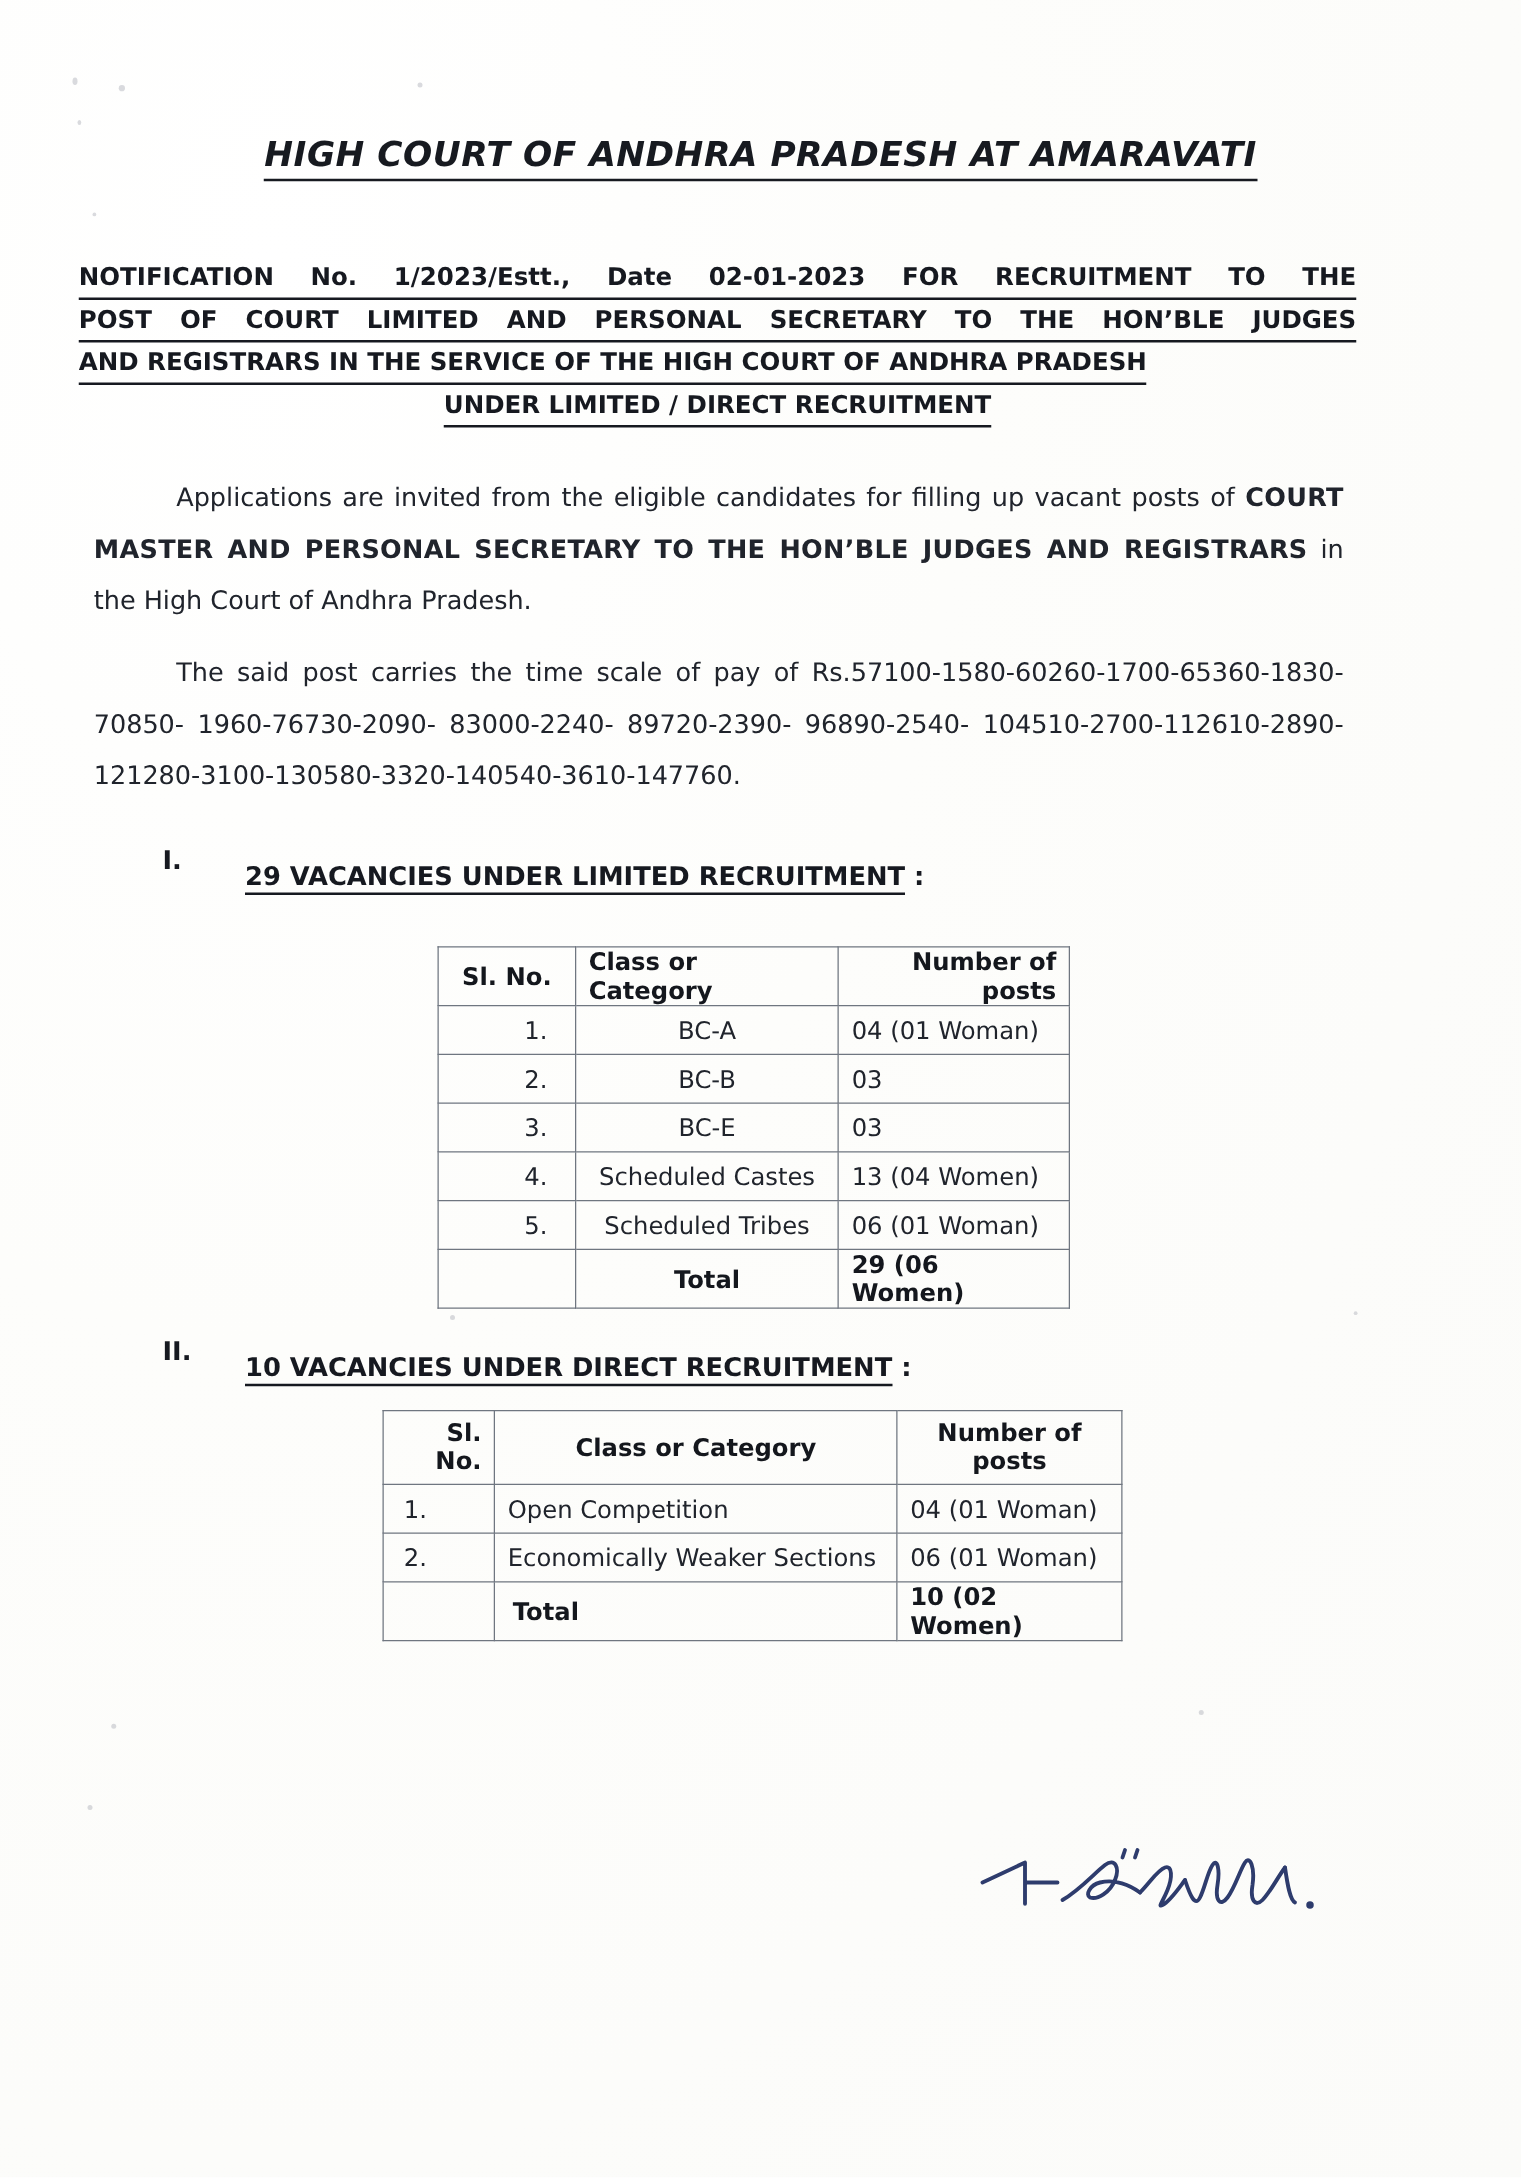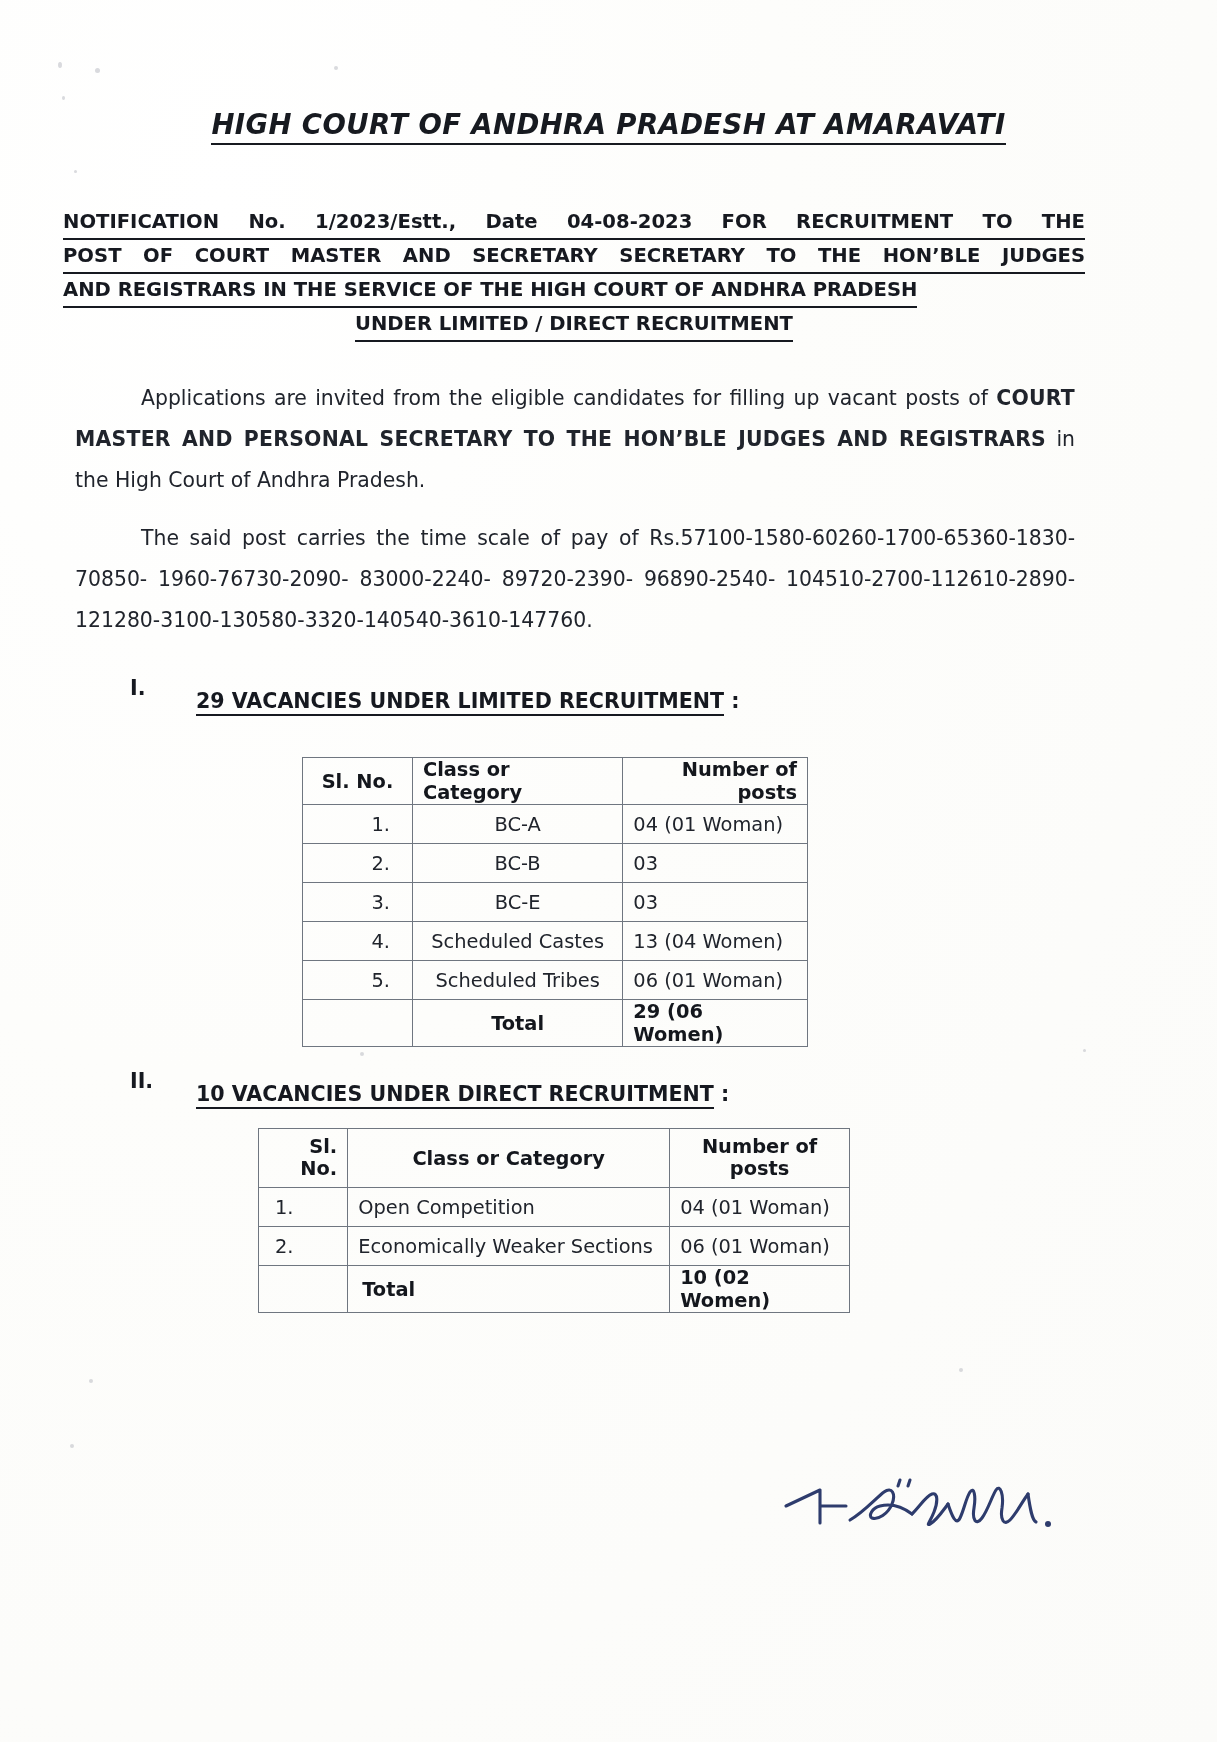--- a/index.html
+++ b/index.html
@@ -100,20 +100,21 @@
     padding-bottom:1px;
   }
   .sect-1{left:130px;top:676px;}
   .sect-2{left:130px;top:1069px;}
 
   
   table{
     border-collapse:collapse;
     position:absolute;
     background:transparent;
+    margin-left:48px;
   }
   table td,table th{
     border:1.4px solid #6f7680;
     font-size:19.4px;
     color:#20242c;
     font-weight:normal;
     padding:0 10px;
     vertical-align:middle;
   }
   table th{font-weight:bold;color:#14171d;}
@@ -161,22 +162,22 @@
   <div class="speck" style="left:1083px;top:1049px;width:3px;height:3px;"></div>
   <div class="speck" style="left:360px;top:1052px;width:4px;height:4px;"></div>
 
   <div class="content">
 
     <div class="doc-title">
       <span>HIGH COURT OF ANDHRA PRADESH AT AMARAVATI</span>
     </div>
 
     <div class="notif">
-      <span class="ln">NOTIFICATION No. 1/2023/Estt., Date 04-08-2023 FOR RECRUITMENT TO THE</span>
-      <span class="ln">POST OF COURT MASTER AND SECRETARY SECRETARY TO THE HON’BLE JUDGES</span>
+      <span class="ln">NOTIFICATION No. 1/2023/Estt., Date 02-01-2023 FOR RECRUITMENT TO THE</span>
+      <span class="ln">POST OF COURT LIMITED AND PERSONAL SECRETARY TO THE HON’BLE JUDGES</span>
       <span class="ln last-left">AND REGISTRARS IN THE SERVICE OF THE HIGH COURT OF ANDHRA PRADESH</span>
       <span class="ln center">UNDER LIMITED / DIRECT RECRUITMENT</span>
     </div>
 
     <div class="para p1">
       <span class="indent"></span><span>Applications are invited from the eligible candidates for filling up vacant posts of </span><b>COURT MASTER AND PERSONAL SECRETARY TO THE HON’BLE JUDGES AND REGISTRARS</b><span> in the High Court of Andhra Pradesh.</span>
     </div>
 
     <div class="para p2">
       <span class="indent"></span><span>The said post carries the time scale of pay of Rs.57100-1580-60260-1700-65360-1830-70850- 1960-76730-2090- 83000-2240- 89720-2390- 96890-2540- 104510-2700-112610-2890-121280-3100-130580-3320-140540-3610-147760.</span>

